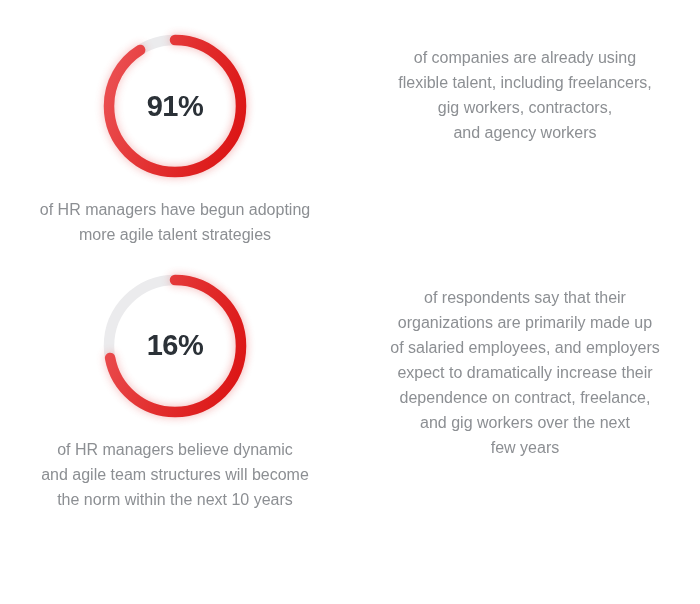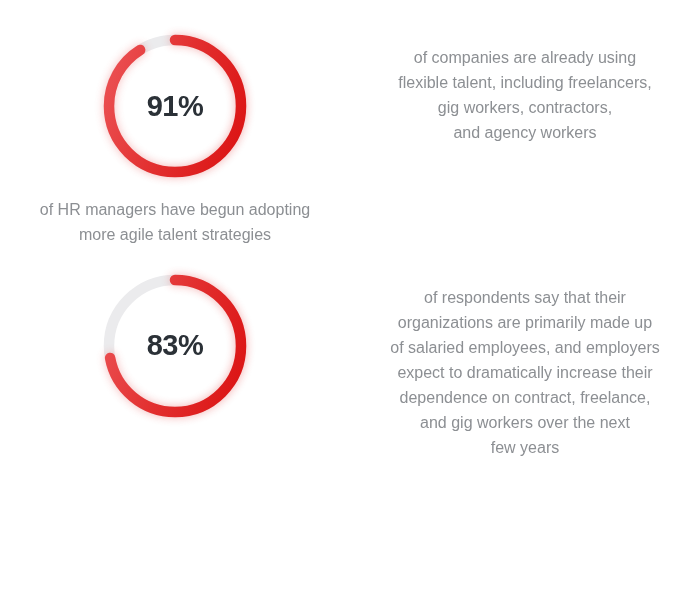--- a/index.html
+++ b/index.html
@@ -145,22 +145,25 @@
             <linearGradient id="grad72" x1="0.62" y1="0" x2="0.28" y2="1">
               <stop offset="0%" stop-color="#ea4c4e"></stop>
               <stop offset="48%" stop-color="#e22f2f"></stop>
               <stop offset="100%" stop-color="#dc1616"></stop>
             </linearGradient>
           </defs>
           <circle class="donut-track" cx="76" cy="76" r="66"></circle>
           <circle class="donut-glow" cx="76" cy="76" r="66" stroke="url(#grad72)" transform="rotate(-90 76 76)" stroke-dasharray="298.57696579717395 116.11326447667875" stroke-dashoffset="0"></circle>
           <circle class="donut-value" cx="76" cy="76" r="66" stroke="url(#grad72)" transform="rotate(-90 76 76)" stroke-dasharray="298.57696579717395 116.11326447667875" stroke-dashoffset="0"></circle>
         </svg>
-        <div class="percent-label">83%</div>
+        <div class="percent-label">16%</div>
       </div>
+      <div class="caption wide">of HR managers believe dynamic
+and agile team structures will become
+the norm within the next 10 years</div>
     </div>
 
     <div class="stat-card row-2">
       <div class="caption wide">of respondents say that their
 organizations are primarily made up
 of salaried employees, and employers
 expect to dramatically increase their
 dependence on contract, freelance,
 and gig workers over the next
 few years</div>

